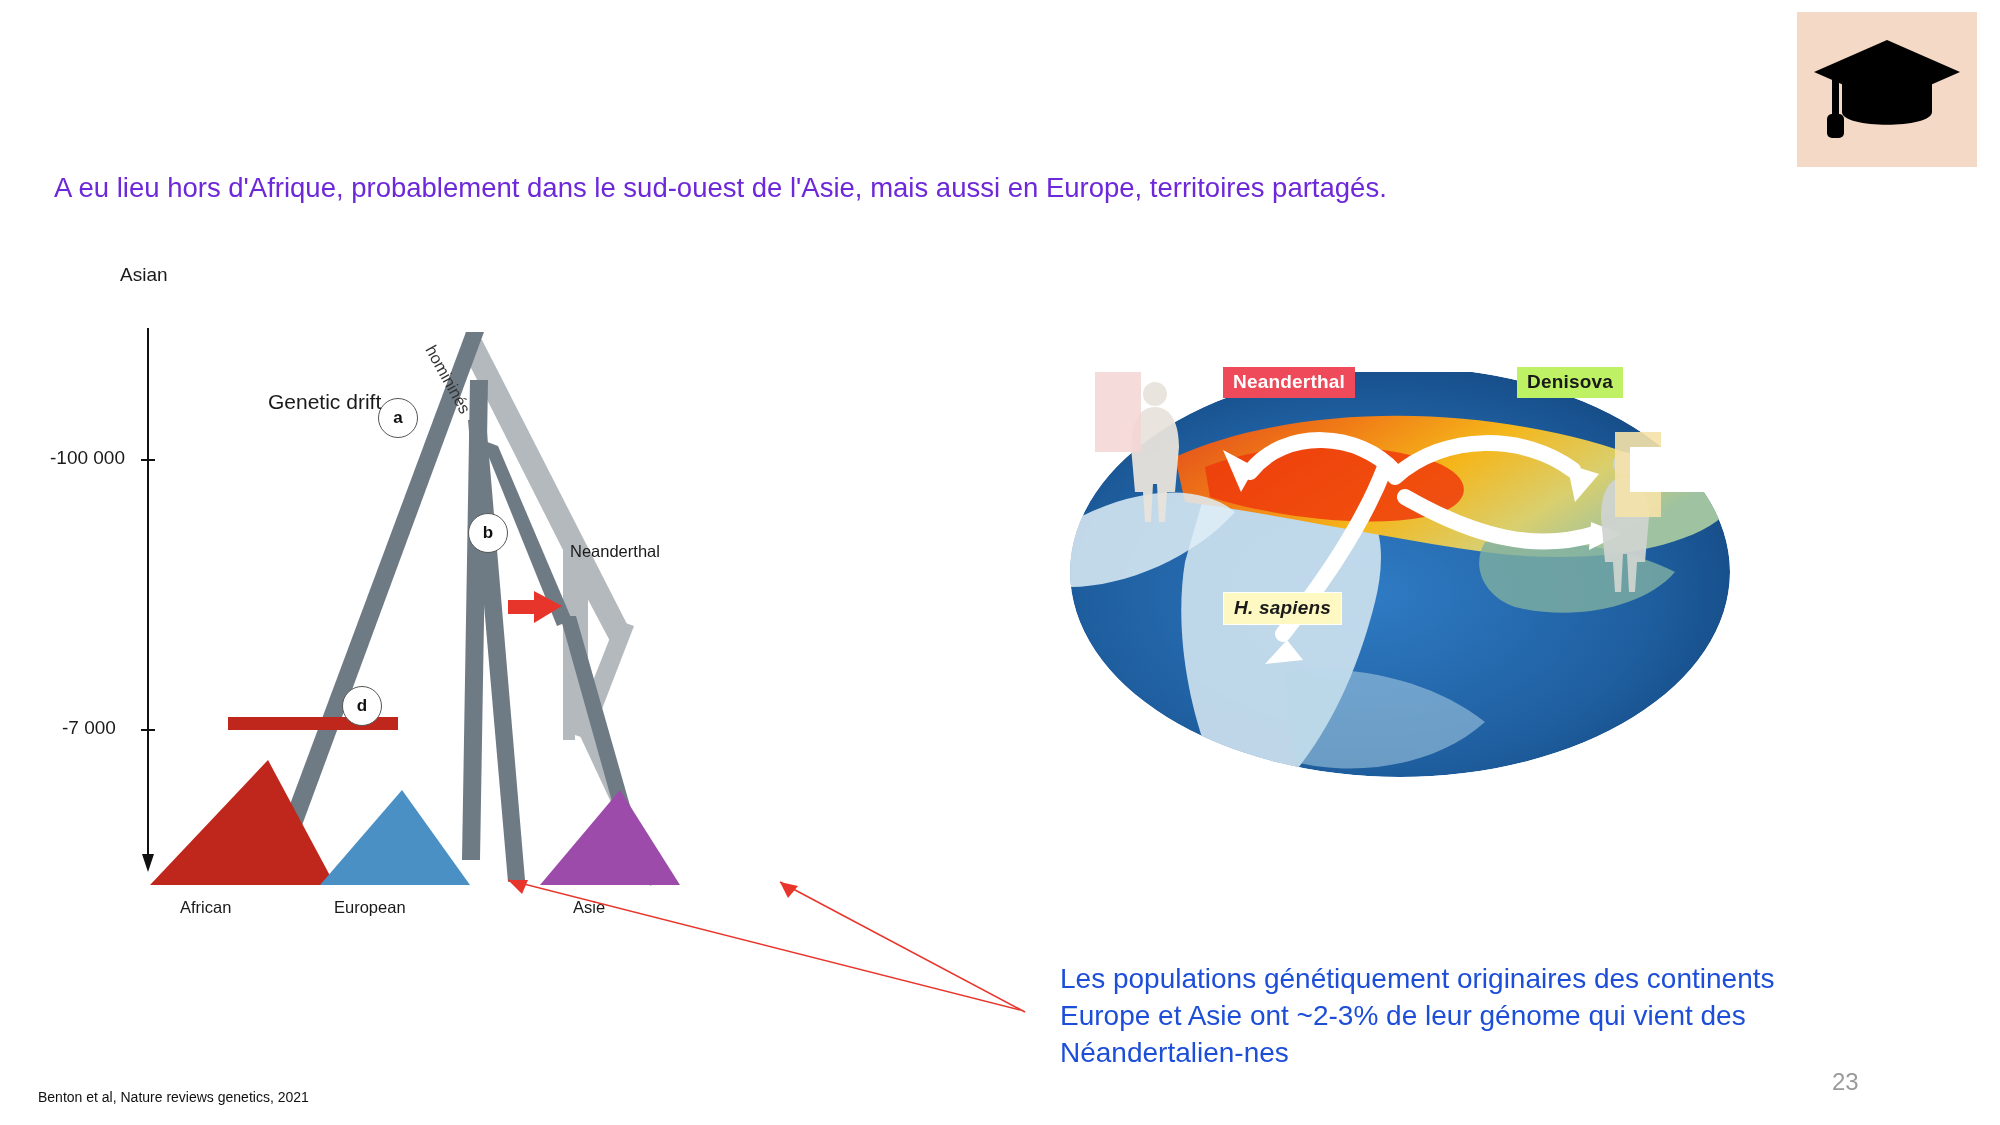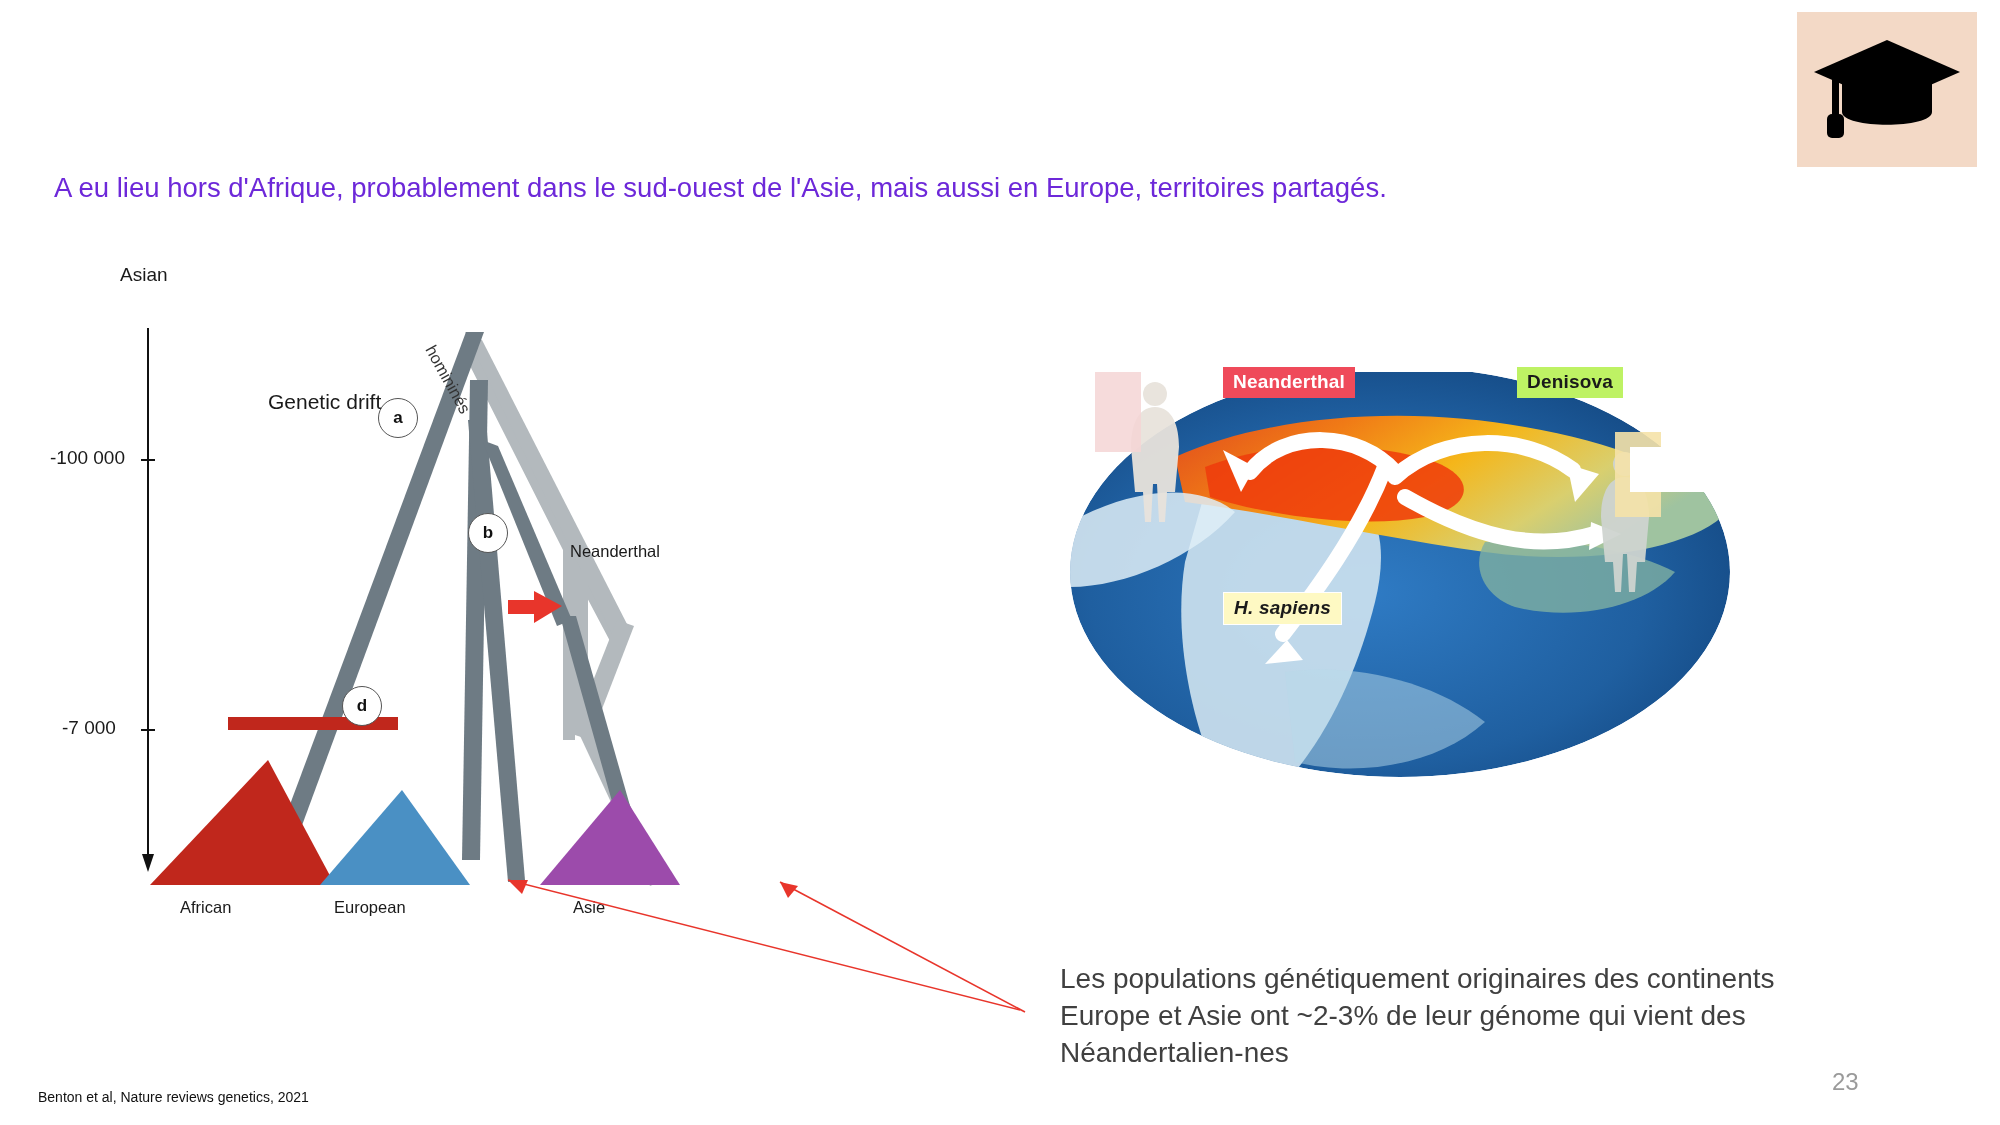--- a/index.html
+++ b/index.html
@@ -125,21 +125,21 @@
     margin-left: 40px;
   }
   
   .caption {
     position: absolute;
     left: 1060px;
     top: 960px;
     width: 740px;
     font-size: 28px;
     line-height: 1.33;
-    color: #404040;
+    color: #1d4ed8;
   }
   .source {
     position: absolute;
     left: 38px;
     top: 1089px;
     font-size: 14px;
     color: #111111;
   }
   .page-number {
     position: absolute;

